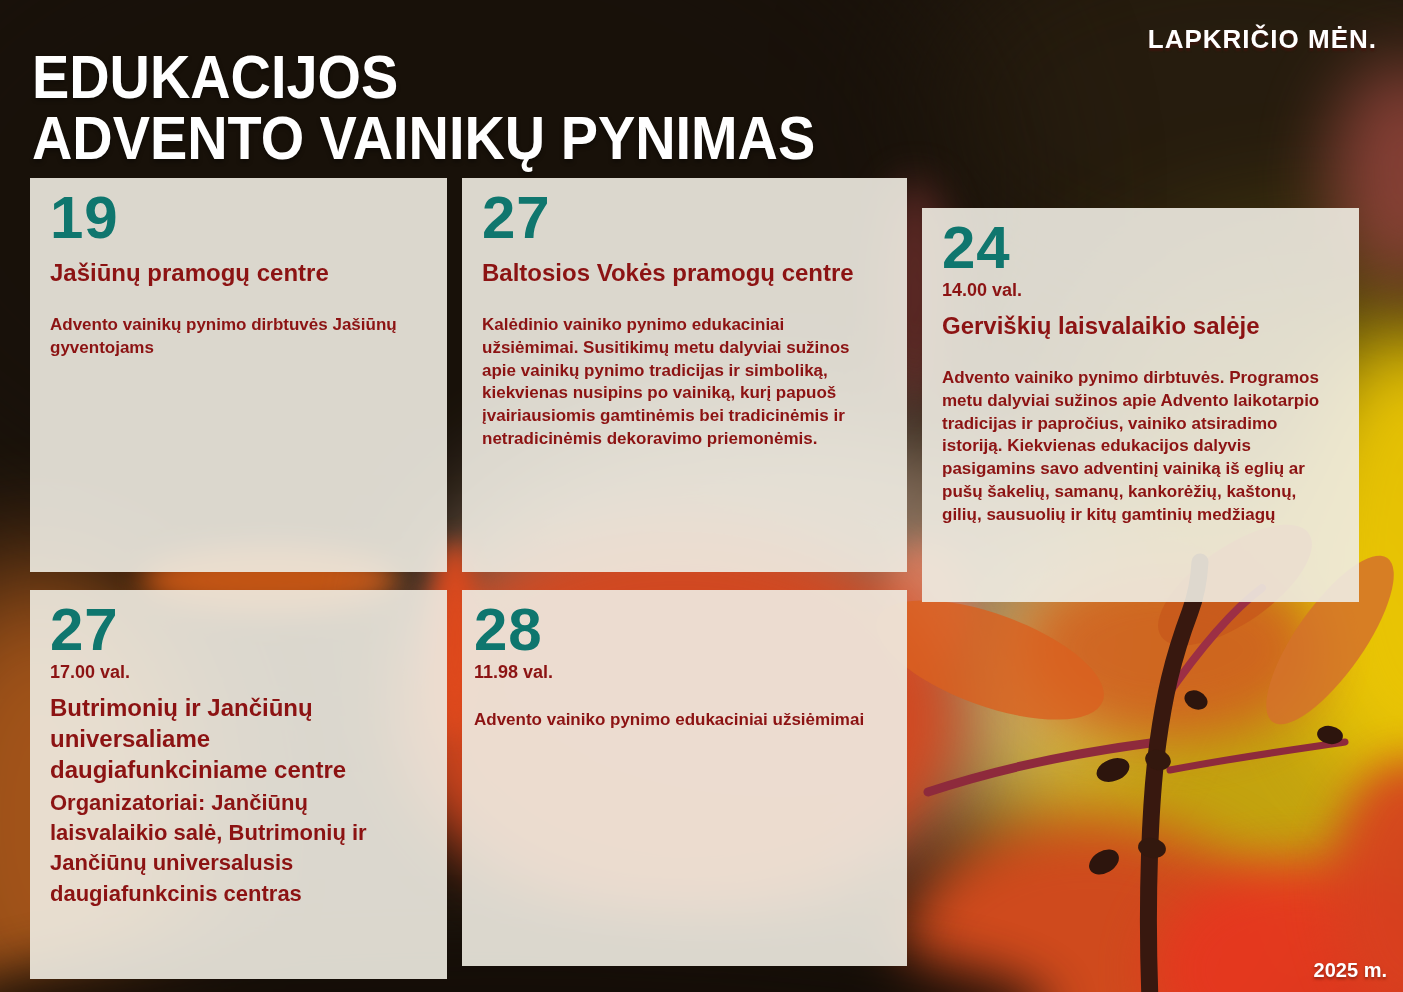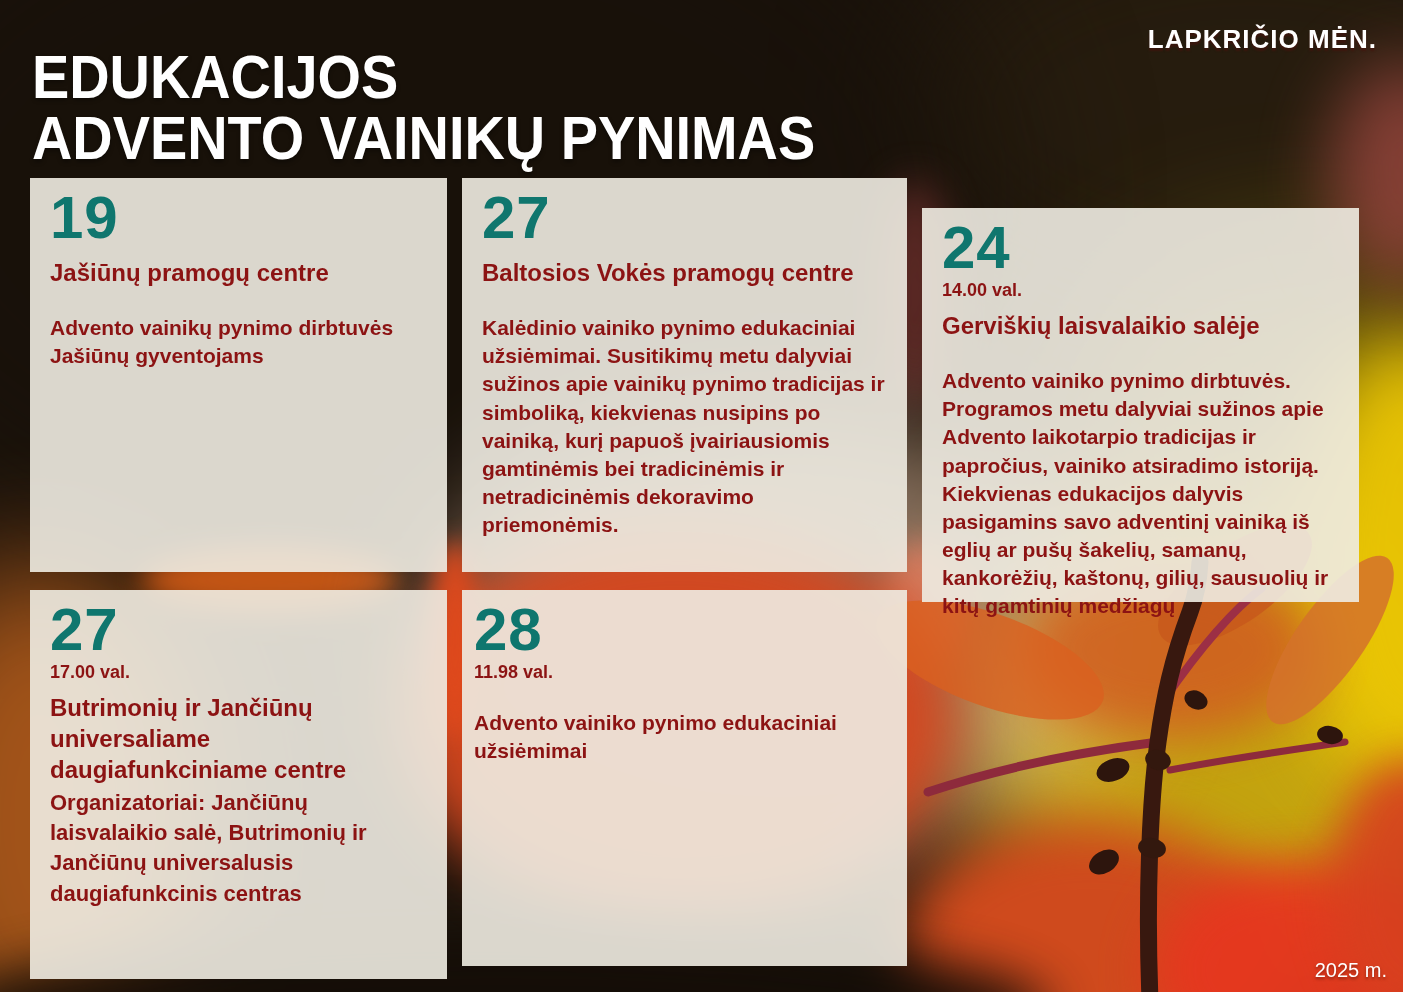--- a/index.html
+++ b/index.html
@@ -40,39 +40,39 @@
   }
   .title{
     position:absolute;left:32px;top:46px;margin:0;
     color:#ffffff;font-size:57px;font-weight:800;
     line-height:1.0;letter-spacing:0px;
     text-shadow:0 2px 4px rgba(0,0,0,.35);
     transform:scale(.98,1.08);transform-origin:left top;
   }
   .year-label{
     position:absolute;right:16px;bottom:10px;
-    color:#ffffff;font-size:20px;font-weight:400;
+    color:#ffffff;font-size:20px;font-weight:700;
     text-shadow:0 2px 3px rgba(90,20,10,.6);
   }
   
   .card{
     position:absolute;box-sizing:border-box;
     background:rgba(238,235,225,.91);
     padding:10px 22px 14px 20px;
     color:#8c1313;
   }
   .card-1{left:30px;top:178px;width:417px;height:394px;}
   .card-2{left:462px;top:178px;width:445px;height:394px;}
   .card-3{left:922px;top:178px;width:437px;height:394px;margin-top:30px;}
   .card-4{left:30px;top:590px;width:417px;height:389px;}
   .card-5{left:462px;top:590px;width:445px;height:376px;padding-left:12px;}
   .day{font-size:60px;font-weight:800;line-height:1.0;color:#0f766e;letter-spacing:1px;}
   .time{font-size:18px;font-weight:700;margin-top:2px;}
   .venue{font-size:24px;font-weight:700;margin-top:9px;line-height:1.3;}
-  .desc{font-size:21px;font-weight:700;line-height:1.34;margin:26px 0 0 0;}
+  .desc{font-size:17px;font-weight:700;line-height:1.34;margin:26px 0 0 0;}
   .note{font-size:22px;font-weight:700;line-height:1.38;margin:2px 0 0 0;}
 </style>
 </head>
 <body>
 
 <div class="poster">
 
   <div class="bg">
     <div class="blob b-topright"></div>
     <div class="blob b-vignette"></div>

